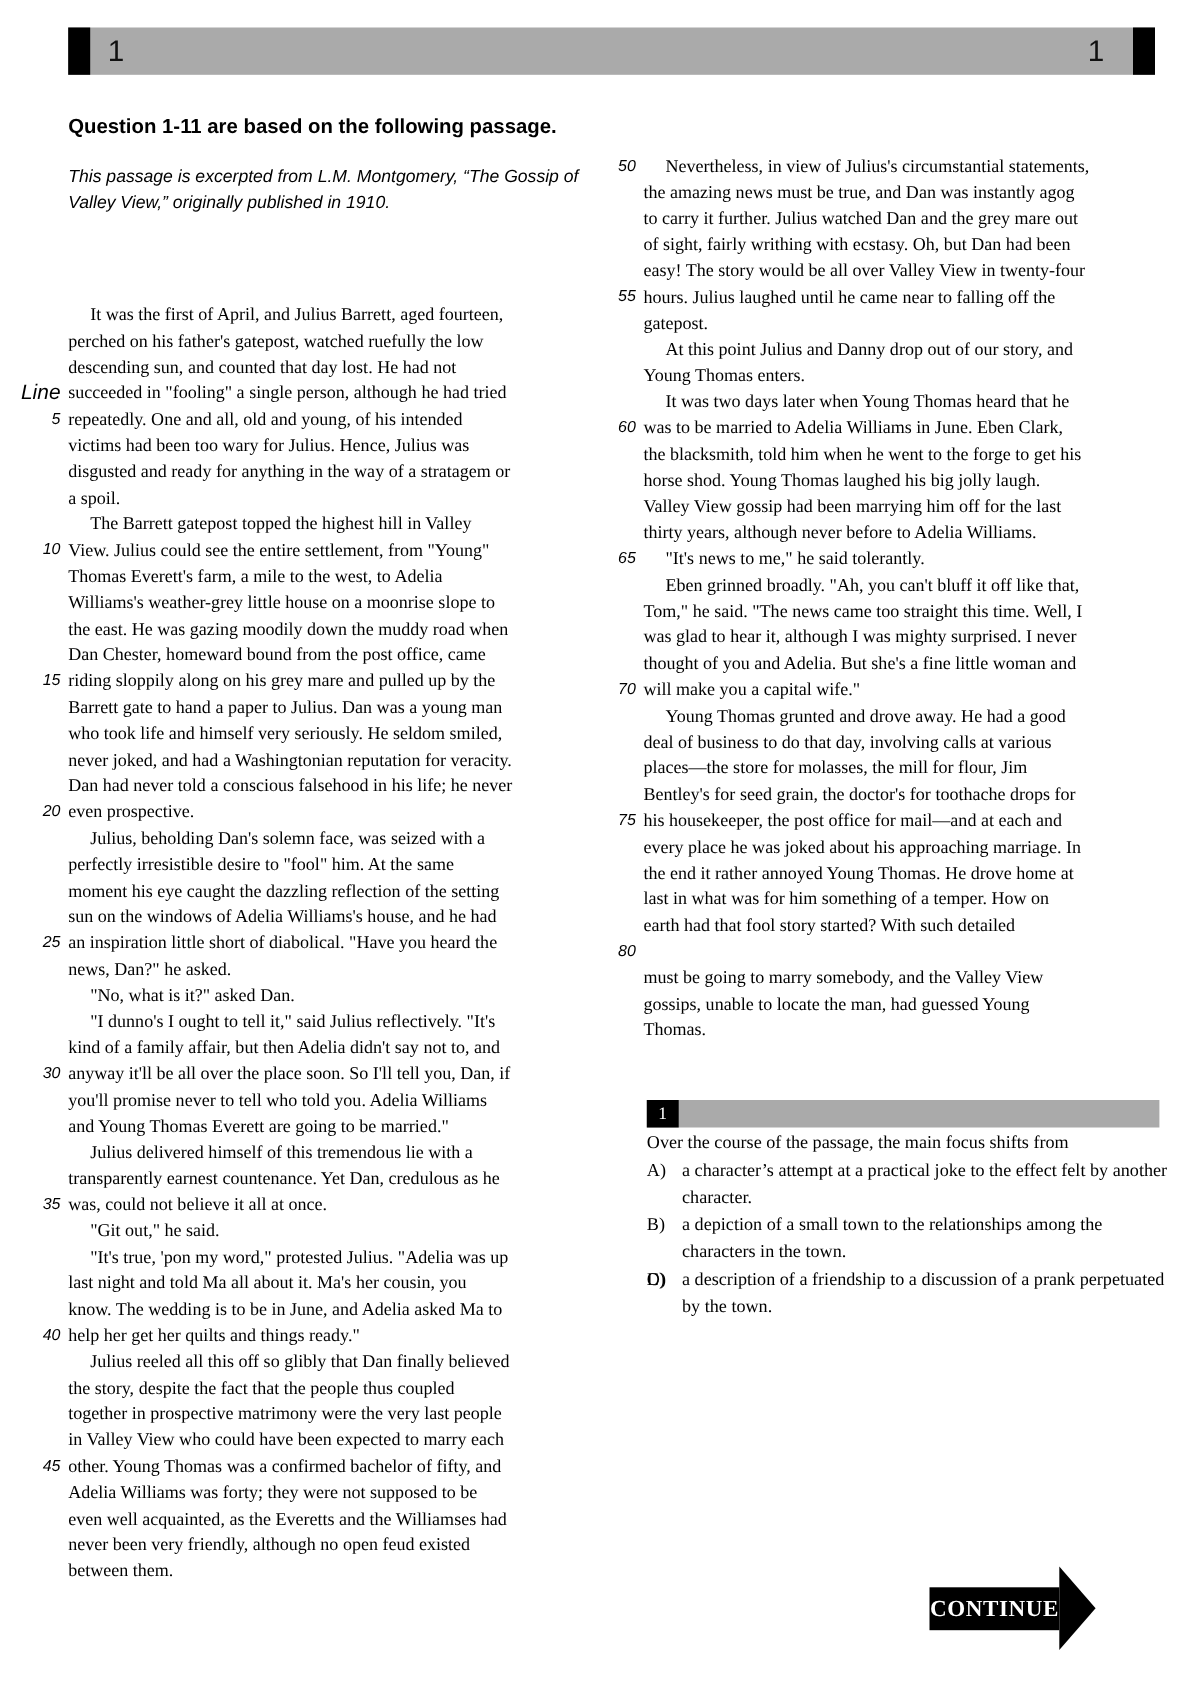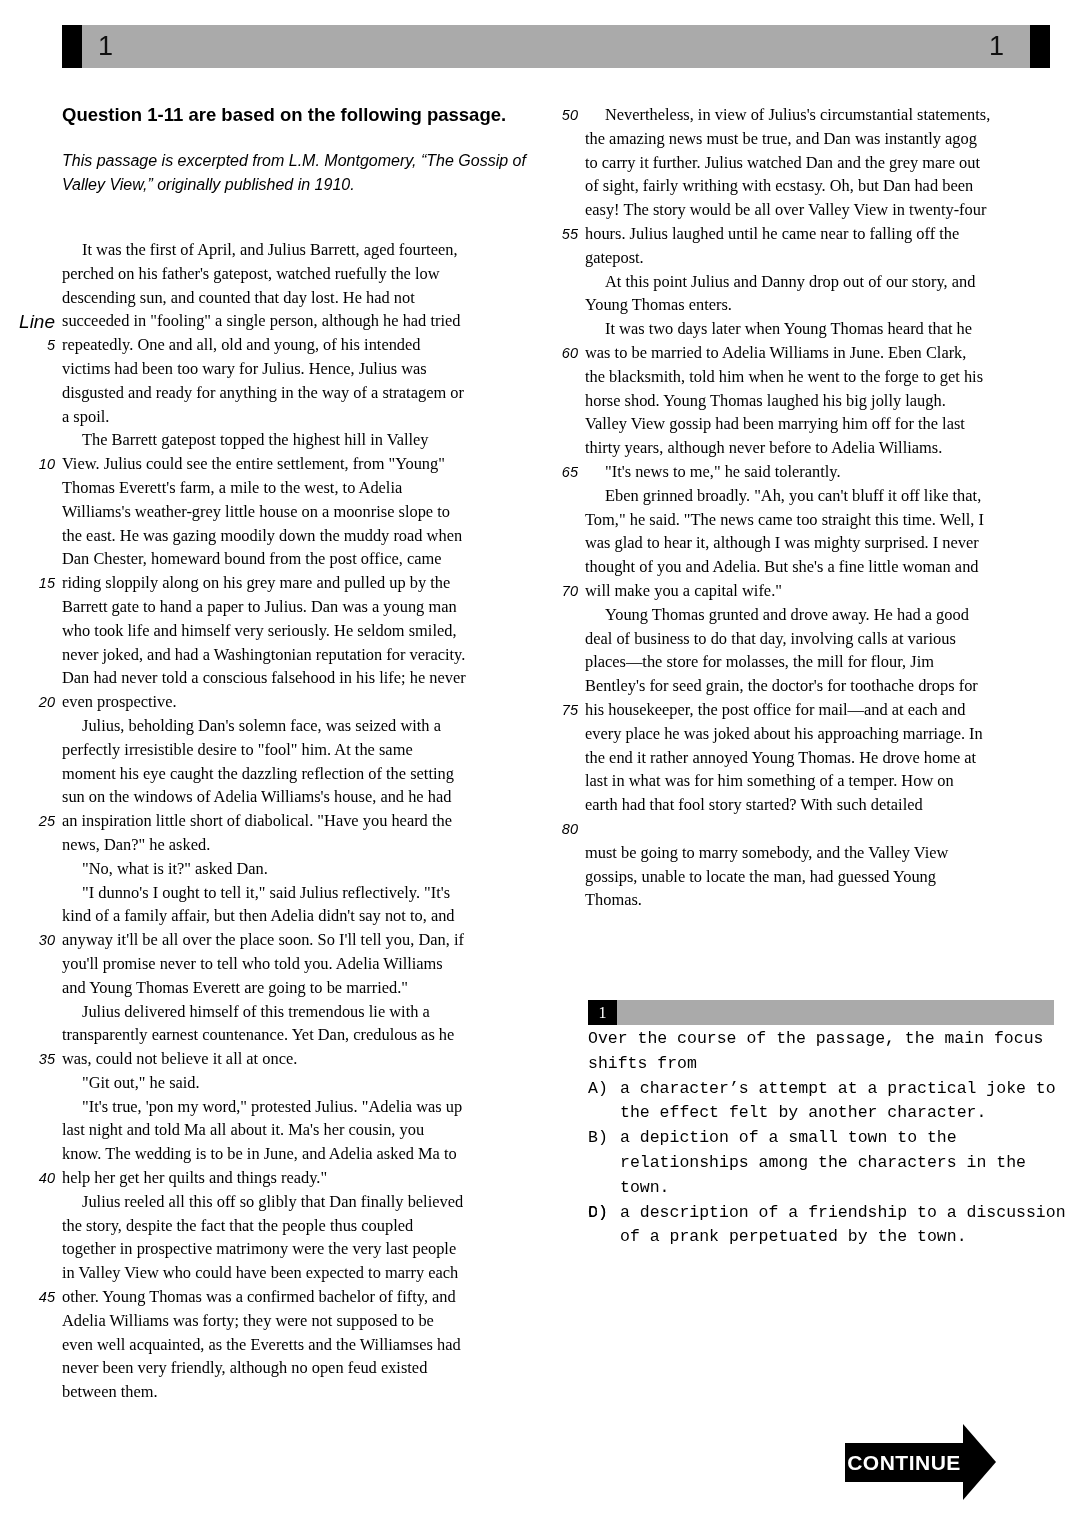--- a/index.html
+++ b/index.html
@@ -31,21 +31,21 @@
     position:absolute;left:62px;top:103px;width:500px;
     font-family:"Liberation Sans", sans-serif;
     font-weight:bold;font-size:18.5px;line-height:24px;
   }
   .passage-intro{
     position:absolute;left:62px;top:149px;width:470px;
     font-family:"Liberation Sans", sans-serif;
     font-size:16px;line-height:23.5px;font-style:italic;
   }
 
-  .passage-lines{position:absolute;}
+  .passage-lines{position:absolute;margin-top:36px;}
   .passage-lines.left{left:62px;top:238px;width:494px;}
   .passage-lines.right{left:585px;top:103px;width:490px;}
 
   .pline{
     position:relative;
     height:23.8px;line-height:23.8px;
     font-size:16.4px;white-space:nowrap;
   }
   .pline.indent .ltext{padding-left:20px;}
   .lnum{
@@ -61,39 +61,39 @@
     background:#aaaaaa;
   }
   .q-numbox{
     position:absolute;left:0;top:0;width:29px;height:25px;background:#000;
     color:#fff;text-align:center;
     font-family:"Liberation Serif", serif;
     font-size:16px;line-height:25px;
   }
   .q-body{
     position:absolute;left:588px;top:1027px;width:478px;
-    font-size:16.5px;line-height:24.8px;font-family:Liberation Mono, monospace;
+    font-size:16.5px;line-height:24.8px;
   }
   .q-stem{margin:0 0 0 0;}
   .q-choice{
     position:relative;
     padding-left:32px;
   }
   .q-letter{position:absolute;left:0;top:0;}
 
   
   .continue-btn{
     position:absolute;left:845px;top:1424px;width:151px;height:76px;
     cursor:pointer;
   }
   .continue-body{
     position:absolute;left:0;top:19px;width:118px;height:39px;
     background:#000;color:#fff;
     display:flex;align-items:center;justify-content:center;
-    font-family:Liberation Sans, sans-serif;
+    font-family:Liberation Serif, serif;
     font-weight:bold;font-size:21px;letter-spacing:0.5px;
   }
   .continue-head{
     position:absolute;left:118px;top:0;width:0;height:0;
     border-top:38px solid transparent;
     border-bottom:38px solid transparent;
     border-left:33px solid #000;
   }
 </style>
 </head>

